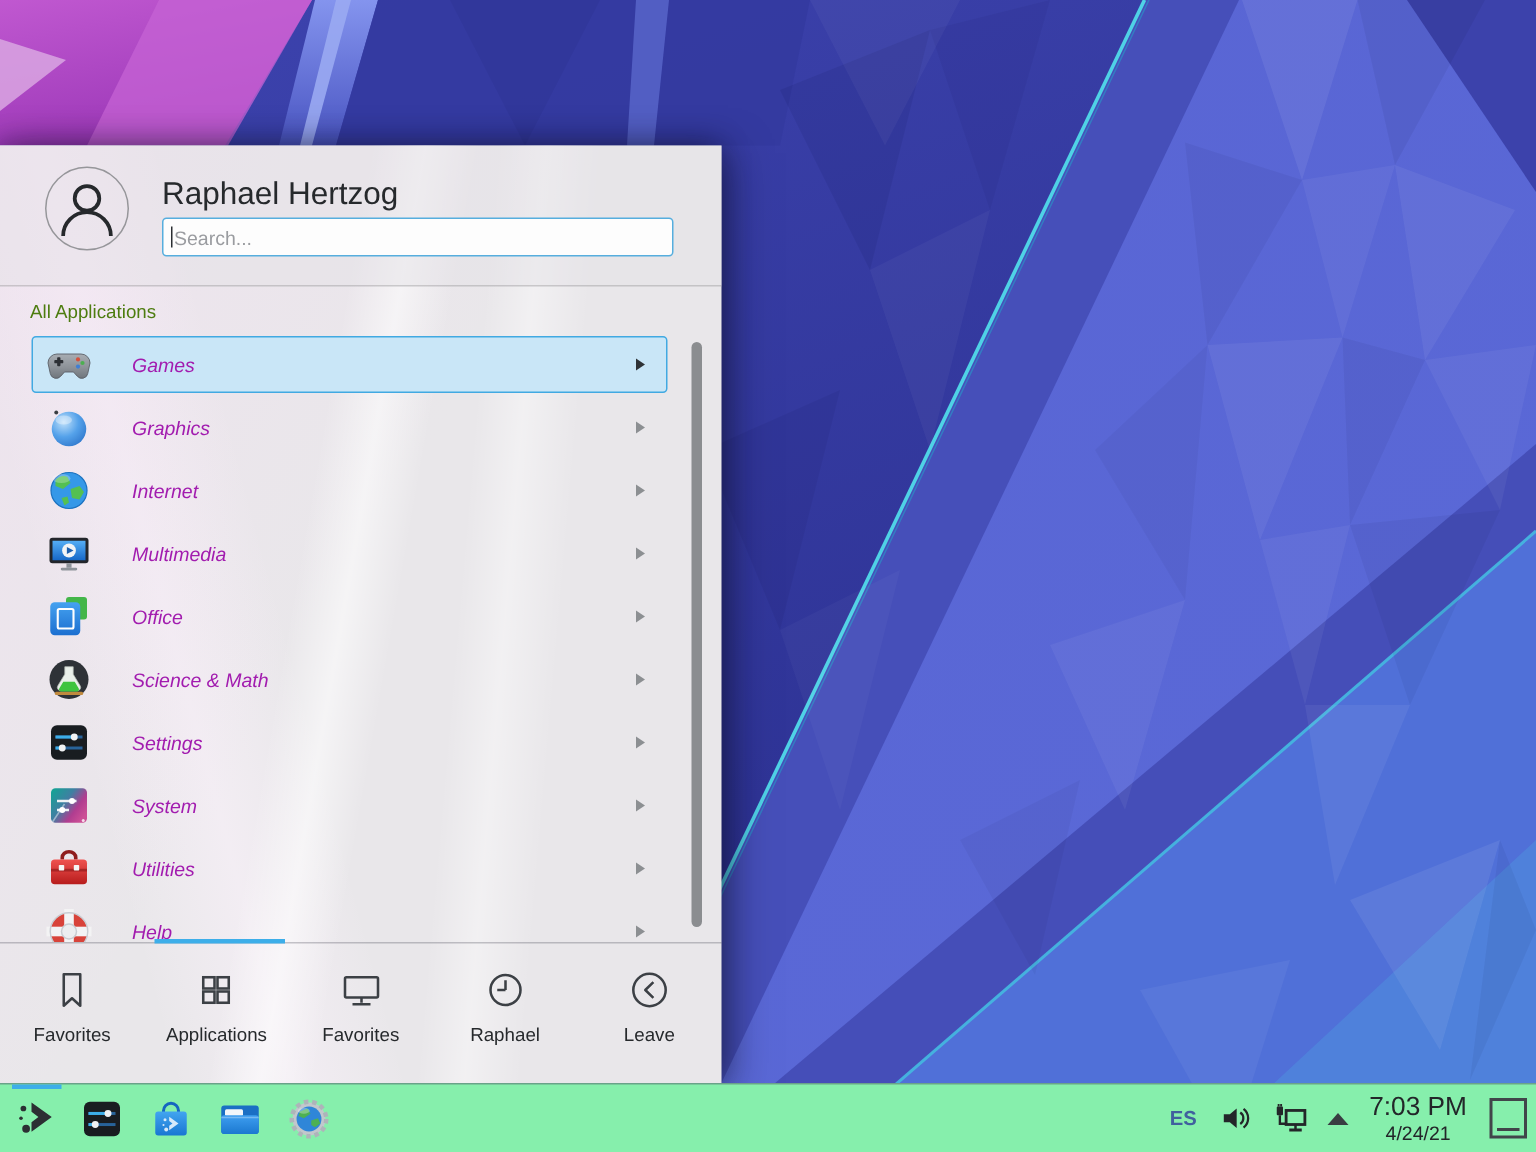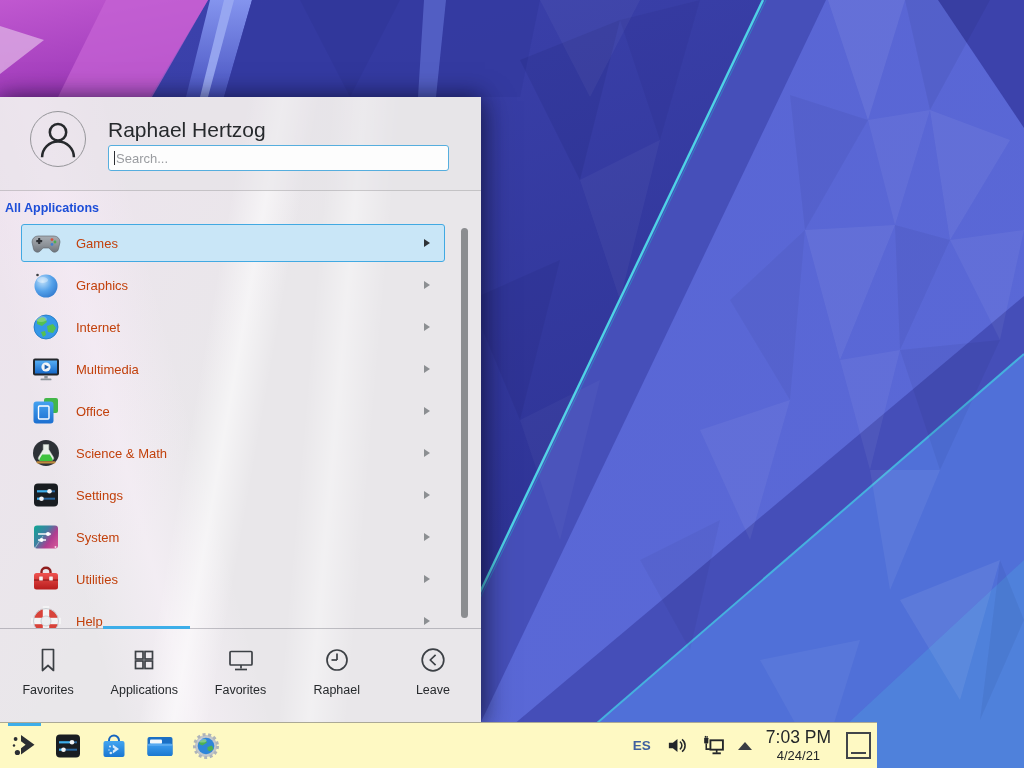--- a/index.html
+++ b/index.html
@@ -19,44 +19,44 @@
   .lheader{position:absolute;left:0;top:0;width:100%;height:93px;
     border-bottom:1px solid rgba(0,0,0,.15);background:rgba(228,226,230,.45);}
   .avatar{position:absolute;left:30px;top:14px;width:56px;height:56px;border-radius:50%;
     border:1px solid #96969a;box-sizing:border-box;}
   .username{position:absolute;left:108px;top:21px;font-size:21px;color:#26292c;}
   .searchwrap{position:absolute;left:108px;top:48px;width:341px;height:26px;}
   .search{width:100%;height:100%;box-sizing:border-box;border:1.5px solid #56aede;border-radius:3px;
     background:#fdfdfd;font-family:"Liberation Sans",sans-serif;font-size:13px;padding:0 6px 0 7px;outline:none;color:#232629;}
   .search::placeholder{color:#9a9ca0;}
   .caret{position:absolute;left:6px;top:6px;width:1px;height:14px;background:#2b2e32;}
-  .section-label{position:absolute;left:5px;top:104px;font-size:12.5px;color:#1d4ed8;font-weight:bold;}
+  .section-label{position:absolute;left:20px;top:104px;font-size:12.5px;color:#4d7c0f;}
 
   .app-list{position:absolute;left:0;top:123px;width:458px;height:408px;overflow:hidden;}
   .row{position:absolute;left:21px;width:424px;height:38px;box-sizing:border-box;
     display:flex;align-items:center;padding-left:8px;border:1px solid transparent;border-radius:3px;}
   .row.sel{background:#c9e6f7;border-color:#41a9e2;}
   .cicon{width:32px;height:32px;flex:0 0 32px;}
   .cicon svg{width:32px;height:32px;display:block;}
-  .clabel{margin-left:14px;font-size:13px;color:#c2410c;flex:1;}
+  .clabel{margin-left:26px;font-size:13px;color:#a21caf;flex:1;font-style:italic;}
   .arrow{width:0;height:0;border-top:4.5px solid transparent;border-bottom:4.5px solid transparent;
     border-left:6px solid #8c8f92;margin-right:14px;}
   .row.sel .arrow{border-left-color:#2e3236;}
 
   .scrollbar{position:absolute;left:461px;top:131px;width:7px;height:390px;background:#8b8d90;border-radius:3.5px;}
 
   .tabbar{position:absolute;left:0;top:531px;width:100%;height:94px;display:flex;
     border-top:1px solid rgba(40,40,55,.25);box-sizing:border-box;}
   .active-line{position:absolute;left:103px;top:529px;width:87px;height:3px;background:#3daee9;z-index:4;}
   .tab{flex:1;display:flex;flex-direction:column;align-items:center;padding-top:15px;}
   .ticon svg{width:32px;height:32px;display:block;}
   .tlabel{margin-top:7px;font-size:12.5px;color:#26292c;}
 
   
-  .taskbar{position:absolute;left:0;top:722px;width:877px;height:46px;background:#fef9c3;
+  .taskbar{position:absolute;left:0;top:722px;width:1024px;height:46px;background:#86efac;
     border-top:1px solid rgba(70,70,95,.45);box-sizing:border-box;}
   .task-btn{position:absolute;top:7px;width:32px;height:32px;}
   .task-btn svg{width:32px;height:32px;display:block;}
   .active-task-line{position:absolute;left:8px;top:0;width:33px;height:3px;background:#3daee9;}
   .tray{position:absolute;right:6px;top:0;height:45px;display:flex;align-items:center;}
   .kbd-layout{font-size:13.5px;font-weight:bold;color:#40609e;margin-right:15px;}
   .tray-ic{margin-right:13px;display:flex;align-items:center;}
   .tray-caret{width:0;height:0;border-left:7px solid transparent;border-right:7px solid transparent;
     border-bottom:8px solid #393d42;margin-right:14px;}
   .clock{text-align:center;margin-right:15px;line-height:1;}

